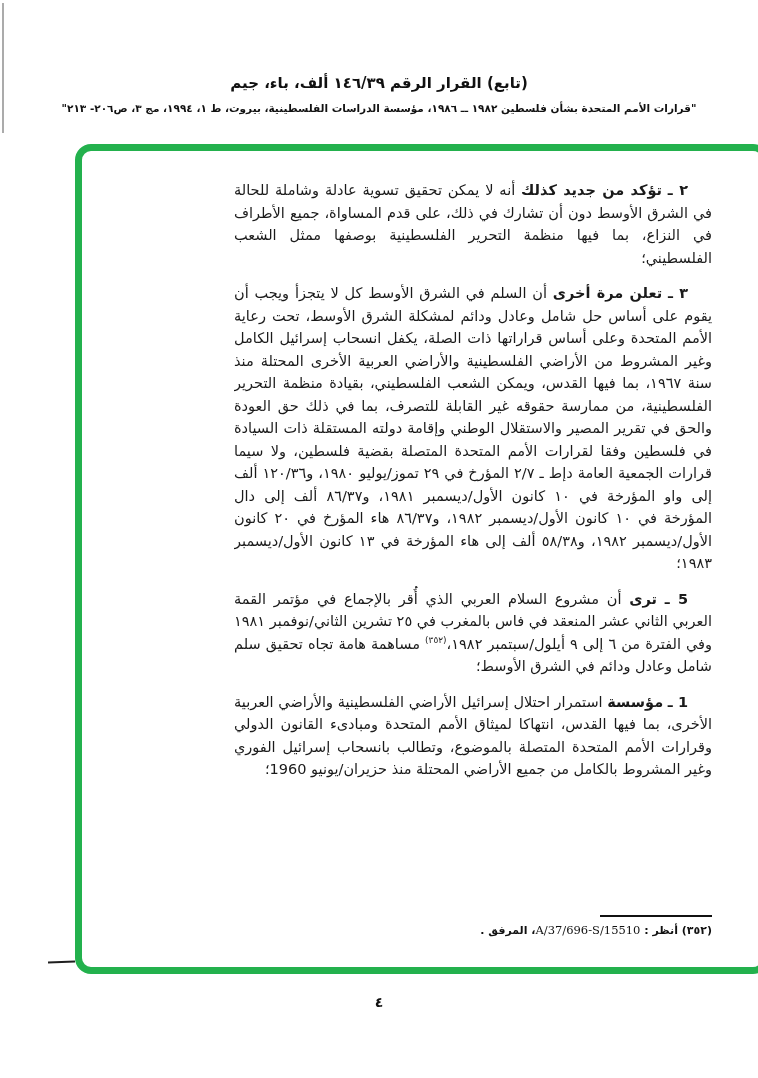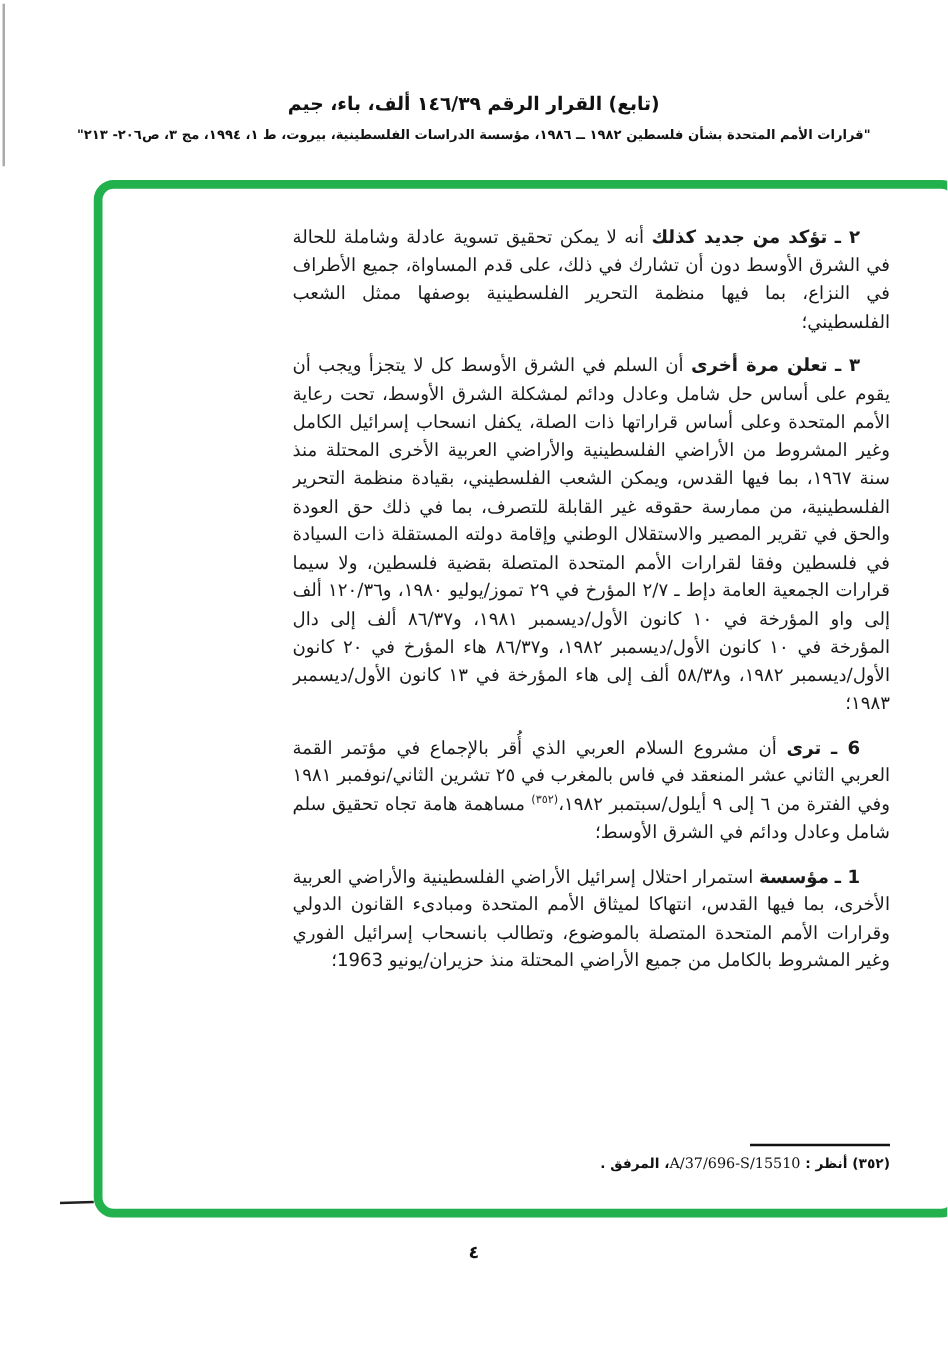--- a/index.html
+++ b/index.html
@@ -117,23 +117,23 @@
   <div class="hdr-source">"قرارات الأمم المتحدة بشأن فلسطين ١٩٨٢ ــ ١٩٨٦، مؤسسة الدراسات الفلسطينية، بيروت، ط ١، ١٩٩٤، مج ٣، ص٢٠٦- ٢١٣"</div>
 
   <div class="green-box">
 
     <div class="text-area">
 
       <p><b>٢ ـ</b> <b>تؤكد من جديد كذلك</b> <span>أنه لا يمكن تحقيق تسوية عادلة وشاملة للحالة في الشرق الأوسط دون أن تشارك في ذلك، على قدم المساواة، جميع الأطراف في النزاع، بما فيها منظمة التحرير الفلسطينية بوصفها ممثل الشعب الفلسطيني؛</span></p>
 
       <p><b>٣ ـ</b> <b>تعلن مرة أخرى</b> <span>أن السلم في الشرق الأوسط كل لا يتجزأ ويجب أن يقوم على أساس حل شامل وعادل ودائم لمشكلة الشرق الأوسط، تحت رعاية الأمم المتحدة وعلى أساس قراراتها ذات الصلة، يكفل انسحاب إسرائيل الكامل وغير المشروط من الأراضي الفلسطينية والأراضي العربية الأخرى المحتلة منذ سنة ١٩٦٧، بما فيها القدس، ويمكن الشعب الفلسطيني، بقيادة منظمة التحرير الفلسطينية، من ممارسة حقوقه غير القابلة للتصرف، بما في ذلك حق العودة والحق في تقرير المصير والاستقلال الوطني وإقامة دولته المستقلة ذات السيادة في فلسطين وفقا لقرارات الأمم المتحدة المتصلة بقضية فلسطين، ولا سيما قرارات الجمعية العامة دإط ـ ٢/٧ المؤرخ في ٢٩ تموز/يوليو ١٩٨٠، و١٢٠/٣٦ ألف إلى واو المؤرخة في ١٠ كانون الأول/ديسمبر ١٩٨١، و٨٦/٣٧ ألف إلى دال المؤرخة في ١٠ كانون الأول/ديسمبر ١٩٨٢، و٨٦/٣٧ هاء المؤرخ في ٢٠ كانون الأول/ديسمبر ١٩٨٢، و٥٨/٣٨ ألف إلى هاء المؤرخة في ١٣ كانون الأول/ديسمبر ١٩٨٣؛</span></p>
 
-      <p><b>6 ـ</b> <b>ترى</b> <span>أن مشروع السلام العربي الذي أُقر بالإجماع في مؤتمر القمة العربي الثاني عشر المنعقد في فاس بالمغرب في ٢٥ تشرين الثاني/نوفمبر ١٩٨١ وفي الفترة من ٦ إلى ٩ أيلول/سبتمبر ١٩٨٢،</span><sup>(٣٥٢)</sup> <span>مساهمة هامة تجاه تحقيق سلم شامل وعادل ودائم في الشرق الأوسط؛</span></p>
+      <p><b>5 ـ</b> <b>ترى</b> <span>أن مشروع السلام العربي الذي أُقر بالإجماع في مؤتمر القمة العربي الثاني عشر المنعقد في فاس بالمغرب في ٢٥ تشرين الثاني/نوفمبر ١٩٨١ وفي الفترة من ٦ إلى ٩ أيلول/سبتمبر ١٩٨٢،</span><sup>(٣٥٢)</sup> <span>مساهمة هامة تجاه تحقيق سلم شامل وعادل ودائم في الشرق الأوسط؛</span></p>
 
-      <p><b>1 ـ</b> <b>مؤسسة</b> <span>استمرار احتلال إسرائيل الأراضي الفلسطينية والأراضي العربية الأخرى، بما فيها القدس، انتهاكا لميثاق الأمم المتحدة ومبادىء القانون الدولي وقرارات الأمم المتحدة المتصلة بالموضوع، وتطالب بانسحاب إسرائيل الفوري وغير المشروط بالكامل من جميع الأراضي المحتلة منذ حزيران/يونيو 1963؛</span></p>
+      <p><b>1 ـ</b> <b>مؤسسة</b> <span>استمرار احتلال إسرائيل الأراضي الفلسطينية والأراضي العربية الأخرى، بما فيها القدس، انتهاكا لميثاق الأمم المتحدة ومبادىء القانون الدولي وقرارات الأمم المتحدة المتصلة بالموضوع، وتطالب بانسحاب إسرائيل الفوري وغير المشروط بالكامل من جميع الأراضي المحتلة منذ حزيران/يونيو 1960؛</span></p>
 
     </div>
 
     <div class="footnote">
       <div class="fn-rule"></div>
       <div class="fn-text"><b>(٣٥٢)</b> <b>أنظر :</b> <span class="latin" dir="ltr">A/37/696-S/15510</span><span>، المرفق .</span></div>
     </div>
 
   </div>
 

